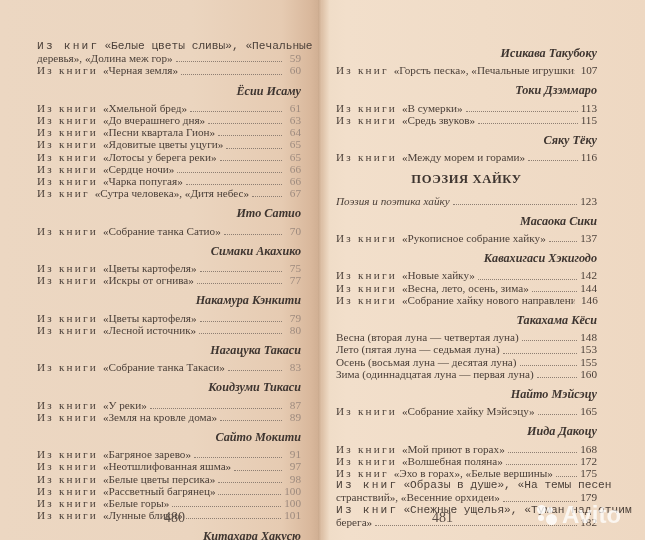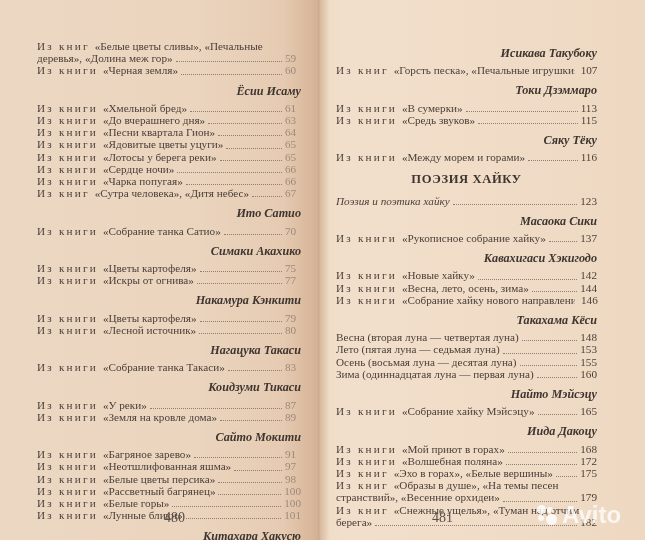--- a/index.html
+++ b/index.html
@@ -35,23 +35,23 @@
       text-align: center; font-weight: bold; font-size: 12.6px;
       letter-spacing: 0.6px; margin: 10px 0 9px 0; color: #3e3530;
     }
     .entry { display: flex; align-items: baseline; white-space: nowrap; }
     .entry .prefix { letter-spacing: 2.2px; margin-right: 5px; }
     .entry .title { overflow: hidden; flex-shrink: 1; }
     .entry .dots {
       flex: 1; overflow: hidden; margin: 0 3px;
       border-bottom: 1.6px dotted #8d7e72; height: 1px; align-self: center; position: relative; top: 3px;
     }
-    .entry .num { min-width: 16px; }
+    .entry .num { text-align: right; min-width: 16px; }
     .page-left .entry .num { color: #9d8a7e; }
-    .entry-multi .line1 { white-space: nowrap; }
+    .entry-multi .line1 { white-space: nowrap; font-family: Liberation Mono, monospace; }
     .entry-multi .line1 .prefix { letter-spacing: 2.2px; margin-right: 5px; }
     .entry.italic .title { font-style: italic; text-align: center; }
     .page-number {
       position: absolute; font-size: 14px; color: #5a4e46;
     }
     .page-left .page-number { left: 164px; top: 510px; }
     .page-right .page-number { left: 112px; top: 510px; }
     .watermark {
       position: absolute; left: 537px; top: 500px; width: 100px; height: 30px;
       color: rgba(255,255,255,0.75); font-family: "Liberation Sans", "DejaVu Sans", sans-serif;

